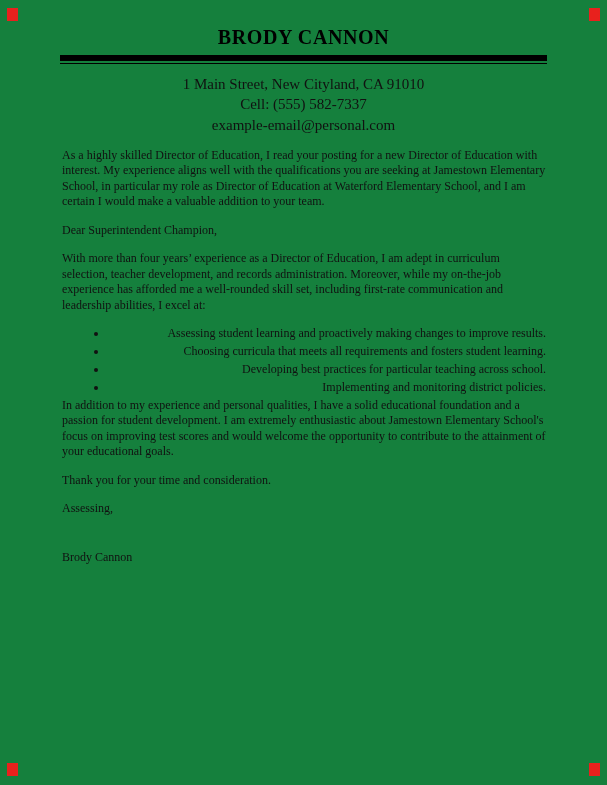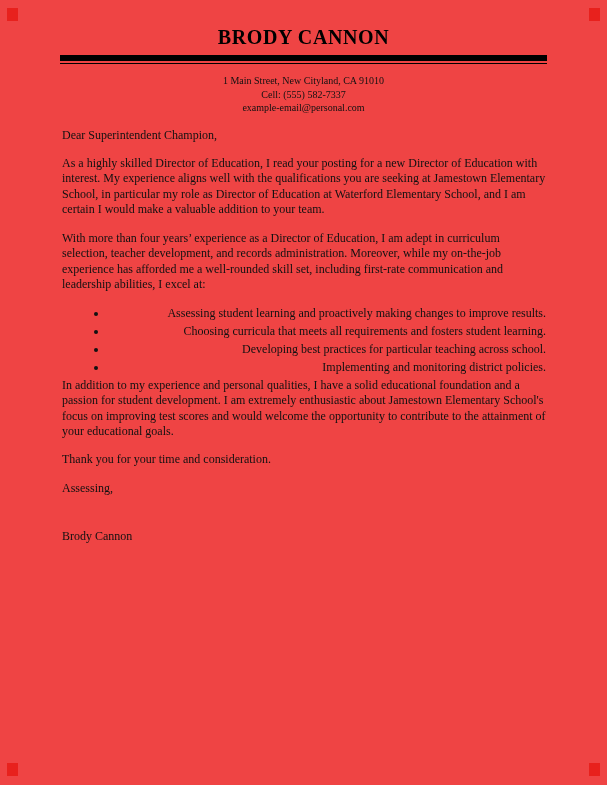--- a/index.html
+++ b/index.html
@@ -4,21 +4,21 @@
 <style>
   html, body {
     margin: 0;
     padding: 0;
     background: #ffffff;
   }
   .page {
     position: relative;
     width: 607px;
     height: 785px;
-    background: #ef4444;
+    background: #15803d;
     font-family: "Liberation Serif", "DejaVu Serif", serif;
     color: #1a1a1a;
     box-sizing: border-box;
     padding-top: 26px;
     overflow: hidden;
   }
   .corner-mark {
     position: absolute;
     width: 11px;
     height: 13px;
@@ -39,21 +39,21 @@
     font-family: "Liberation Serif", "DejaVu Serif", serif;
   }
   .header-rule {
     margin: 6px 60px 10px 60px;
     border-top: 6px solid #000000;
     border-bottom: 1px solid #000000;
     height: 2px;
   }
   .contact-block {
     text-align: center;
-    font-size: 10px;
+    font-size: 15px;
     line-height: 1.35;
     margin-bottom: 13px;
     color: #111111;
   }
   .letter-body {
     padding: 0 61px 0 62px;
     font-size: 12px;
     line-height: 1.29;
     color: #111111;
   }
@@ -88,23 +88,23 @@
     <h1 class="name-heading">BRODY CANNON</h1>
     <div class="header-rule"></div>
     <div class="contact-block">
       <div>1 Main Street, New Cityland, CA 91010</div>
       <div>Cell: (555) 582-7337</div>
       <div>example-email@personal.com</div>
     </div>
   </header>
 
   <main class="letter-body">
+    <p>As a highly skilled Director of Education, I read your posting for a new Director of Education with interest. My experience aligns well with the qualifications you are seeking at Jamestown Elementary School, in particular my role as Director of Education at Waterford Elementary School, and I am certain I would make a valuable addition to your team.</p>
+
     <p>Dear Superintendent Champion,</p>
-
-    <p>As a highly skilled Director of Education, I read your posting for a new Director of Education with interest. My experience aligns well with the qualifications you are seeking at Jamestown Elementary School, in particular my role as Director of Education at Waterford Elementary School, and I am certain I would make a valuable addition to your team.</p>
 
     <p>With more than four years’ experience as a Director of Education, I am adept in curriculum selection, teacher development, and records administration. Moreover, while my on-the-job experience has afforded me a well-rounded skill set, including first-rate communication and leadership abilities, I excel at:</p>
 
     <ul class="skills-list">
       <li>Assessing student learning and proactively making changes to improve results.</li>
       <li>Choosing curricula that meets all requirements and fosters student learning.</li>
       <li>Developing best practices for particular teaching across school.</li>
       <li>Implementing and monitoring district policies.</li>
     </ul>
 

